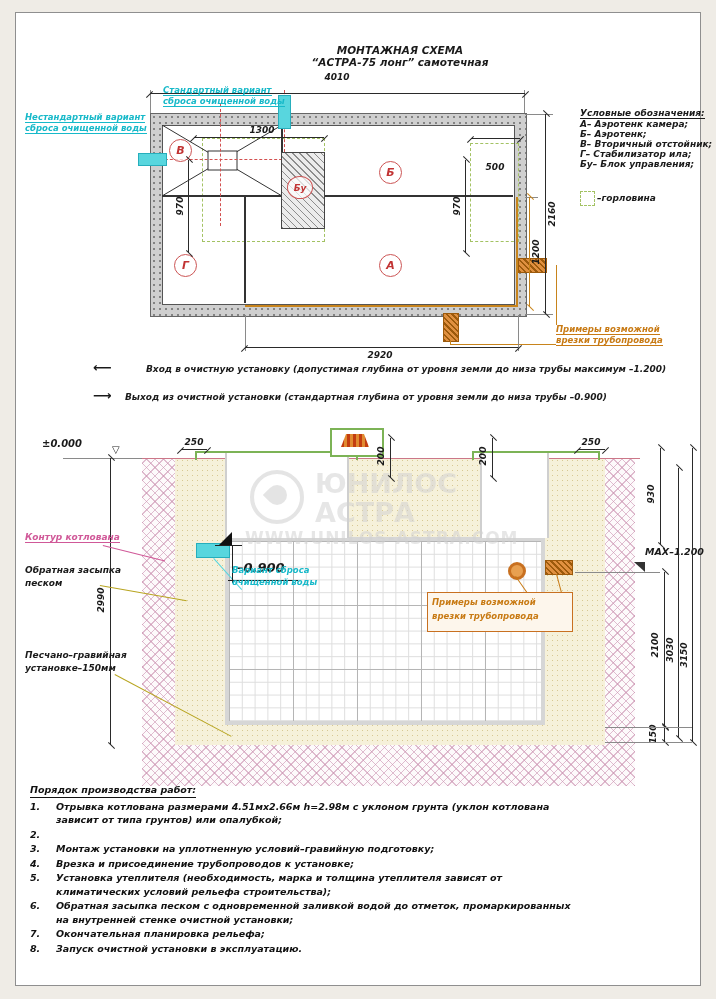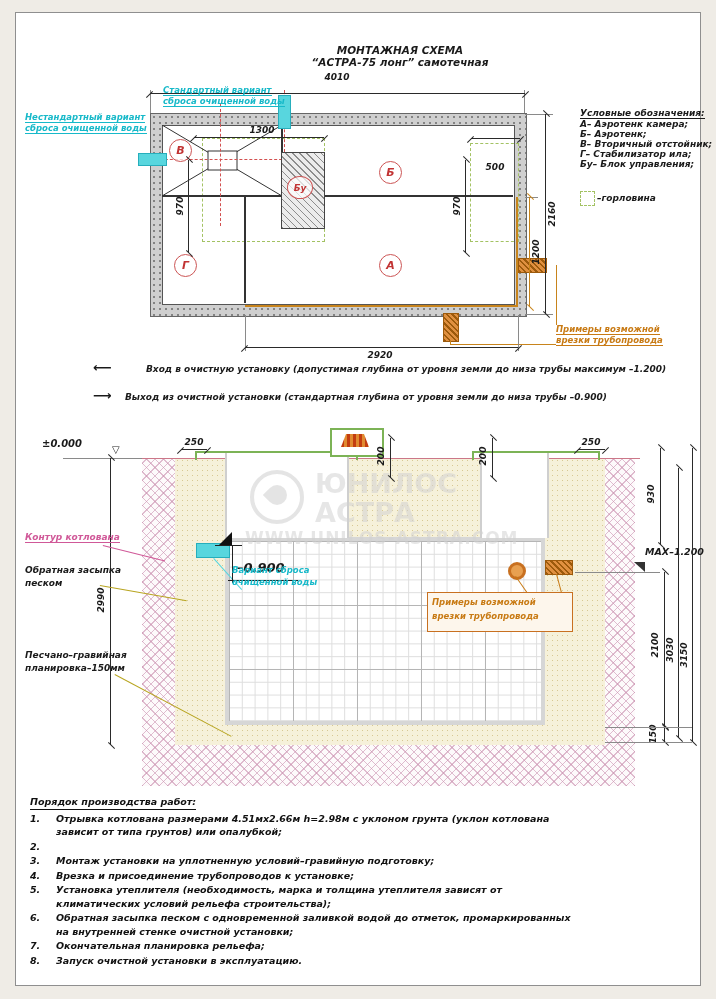--- a/index.html
+++ b/index.html
@@ -229,21 +229,21 @@
     <span class="u">Контур котлована</span>
   </div>
   <div class="leader" style="left:103px;top:545px;width:64px;background:#d05898;transform:rotate(14deg);"></div>
   <div class="txt" style="left:25px;top:564px;font-size:9px;line-height:13px;">
     <span>Обратная засыпка</span><br>
     <span>песком</span>
   </div>
   <div class="leader" style="left:100px;top:585px;width:88px;background:#b8a520;transform:rotate(10deg);"></div>
   <div class="txt" style="left:25px;top:649px;font-size:9px;line-height:13px;">
     <span>Песчано–гравийная</span><br>
-    <span>планировка–150мм</span>
+    <span>установке–150мм</span>
   </div>
   <div class="leader" style="left:115px;top:674px;width:132px;background:#b8a520;transform:rotate(28deg);"></div>
 
   <div class="cyanrect" style="left:196px;top:543px;width:32px;height:13px;"></div>
   <div class="leader" style="left:214px;top:558px;width:42px;background:#58d6de;transform:rotate(48deg);"></div>
   <div class="ext" style="left:215px;top:545px;width:27px;height:1px;background:#222;"></div>
   <div class="abs" style="left:219px;top:532px;width:0;height:0;border-left:13px solid transparent;border-bottom:13px solid #111;"></div>
   <div class="abs" style="left:232px;top:545px;width:1px;height:38px;background:#222;"></div>
   <div class="txt" style="left:237px;top:560px;font-size:13px;">–0.900</div>
   <div class="abs" style="left:228px;top:580px;width:70px;height:1px;background:#222;"></div>
@@ -257,21 +257,21 @@
   <div class="leader" style="left:516px;top:576px;width:32px;background:#c87a14;transform:rotate(55deg);"></div>
   <div class="leader" style="left:557px;top:574px;width:24px;background:#c87a14;transform:rotate(75deg);"></div>
   <div class="abs" style="left:427px;top:592px;width:136px;height:34px;border:1px solid #c87020;background:#fdf6ec;padding:2px 4px;">
     <div class="orange" style="font:italic bold 8.5px 'DejaVu Sans',sans-serif;line-height:14px;">
       <span>Примеры возможной</span><br>
       <span>врезки трубопровода</span>
     </div>
   </div>
 
   <div class="abs" style="left:30px;top:783px;width:545px;">
-    <div class="worktitle" style="margin-bottom:2px;margin-top:12px;"><span class="u">Порядок производства работ:</span></div>
+    <div class="worktitle" style="margin-bottom:2px;"><span class="u">Порядок производства работ:</span></div>
     <div class="workrow">
         <span class="worknum">1.</span>
         <span class="wrap">Отрывка котлована размерами 4.51мх2.66м h=2.98м с уклоном грунта (уклон котлована зависит от типа грунтов) или опалубкой;</span>
       </div>
     <div class="workrow">
         <span class="worknum">2.</span>
       </div>
     <div class="workrow">
         <span class="worknum">3.</span>
         <span class="wrap">Монтаж установки на уплотненную условий–гравийную подготовку;</span>

